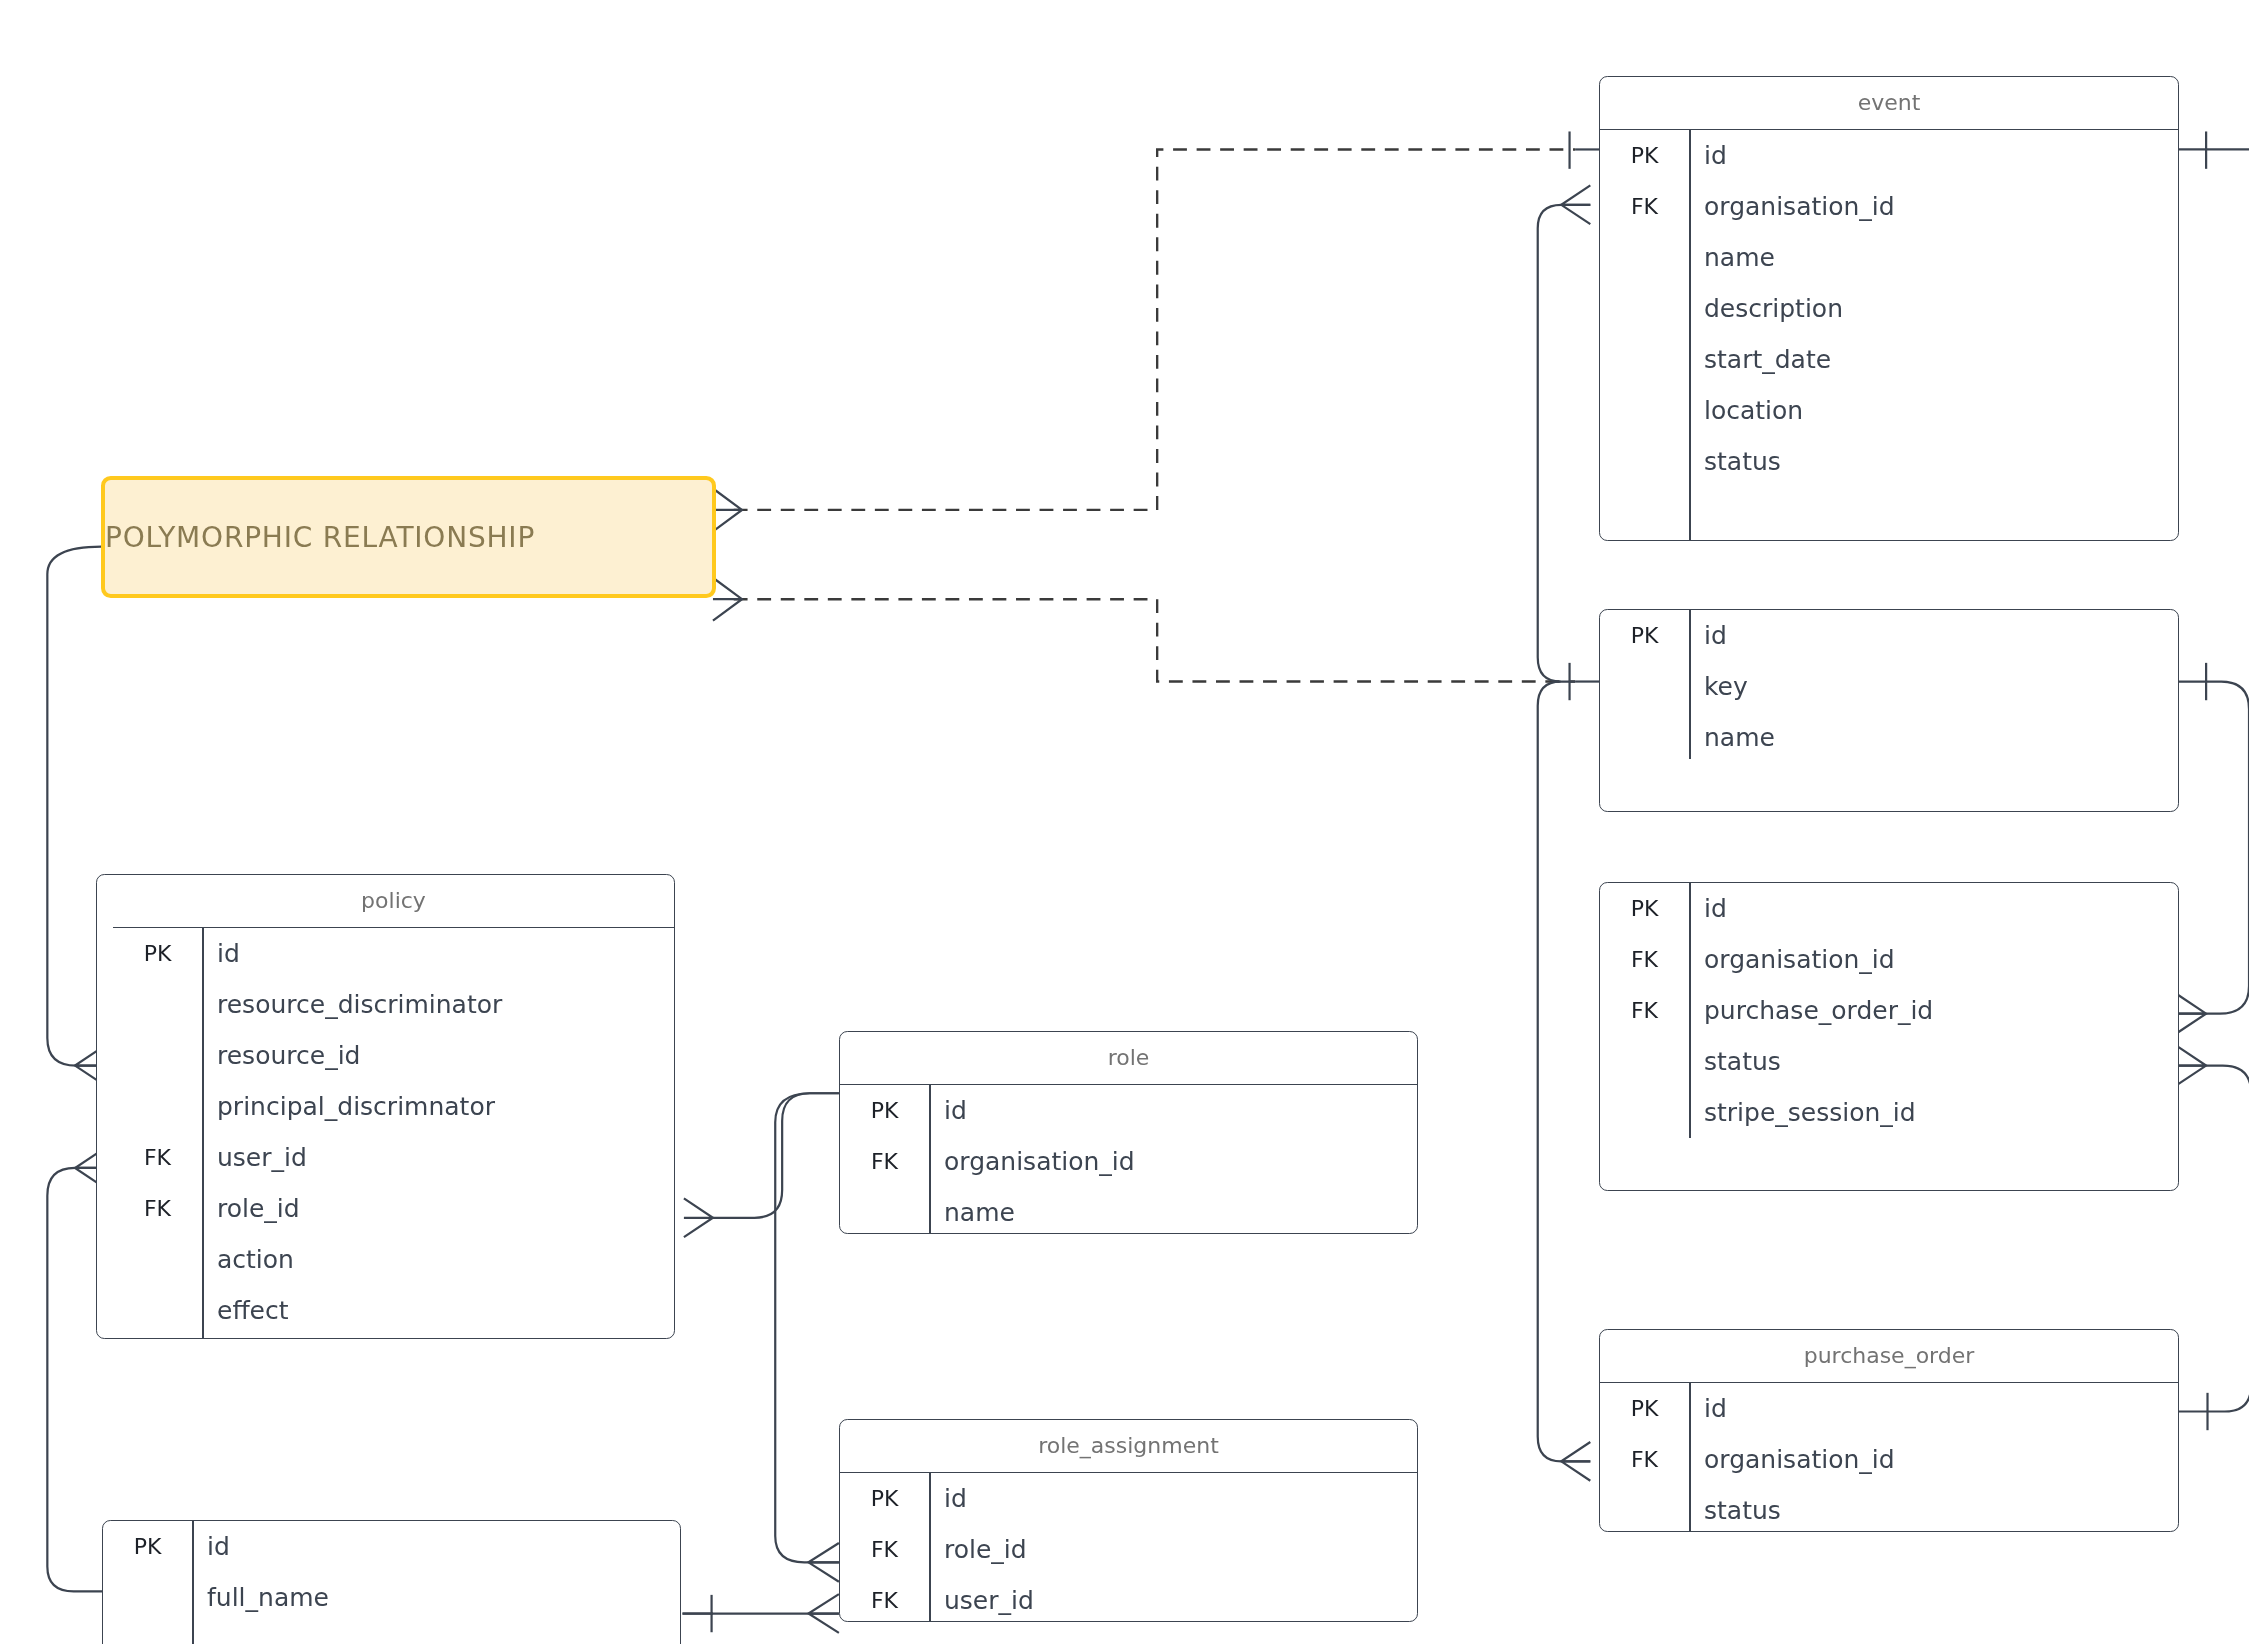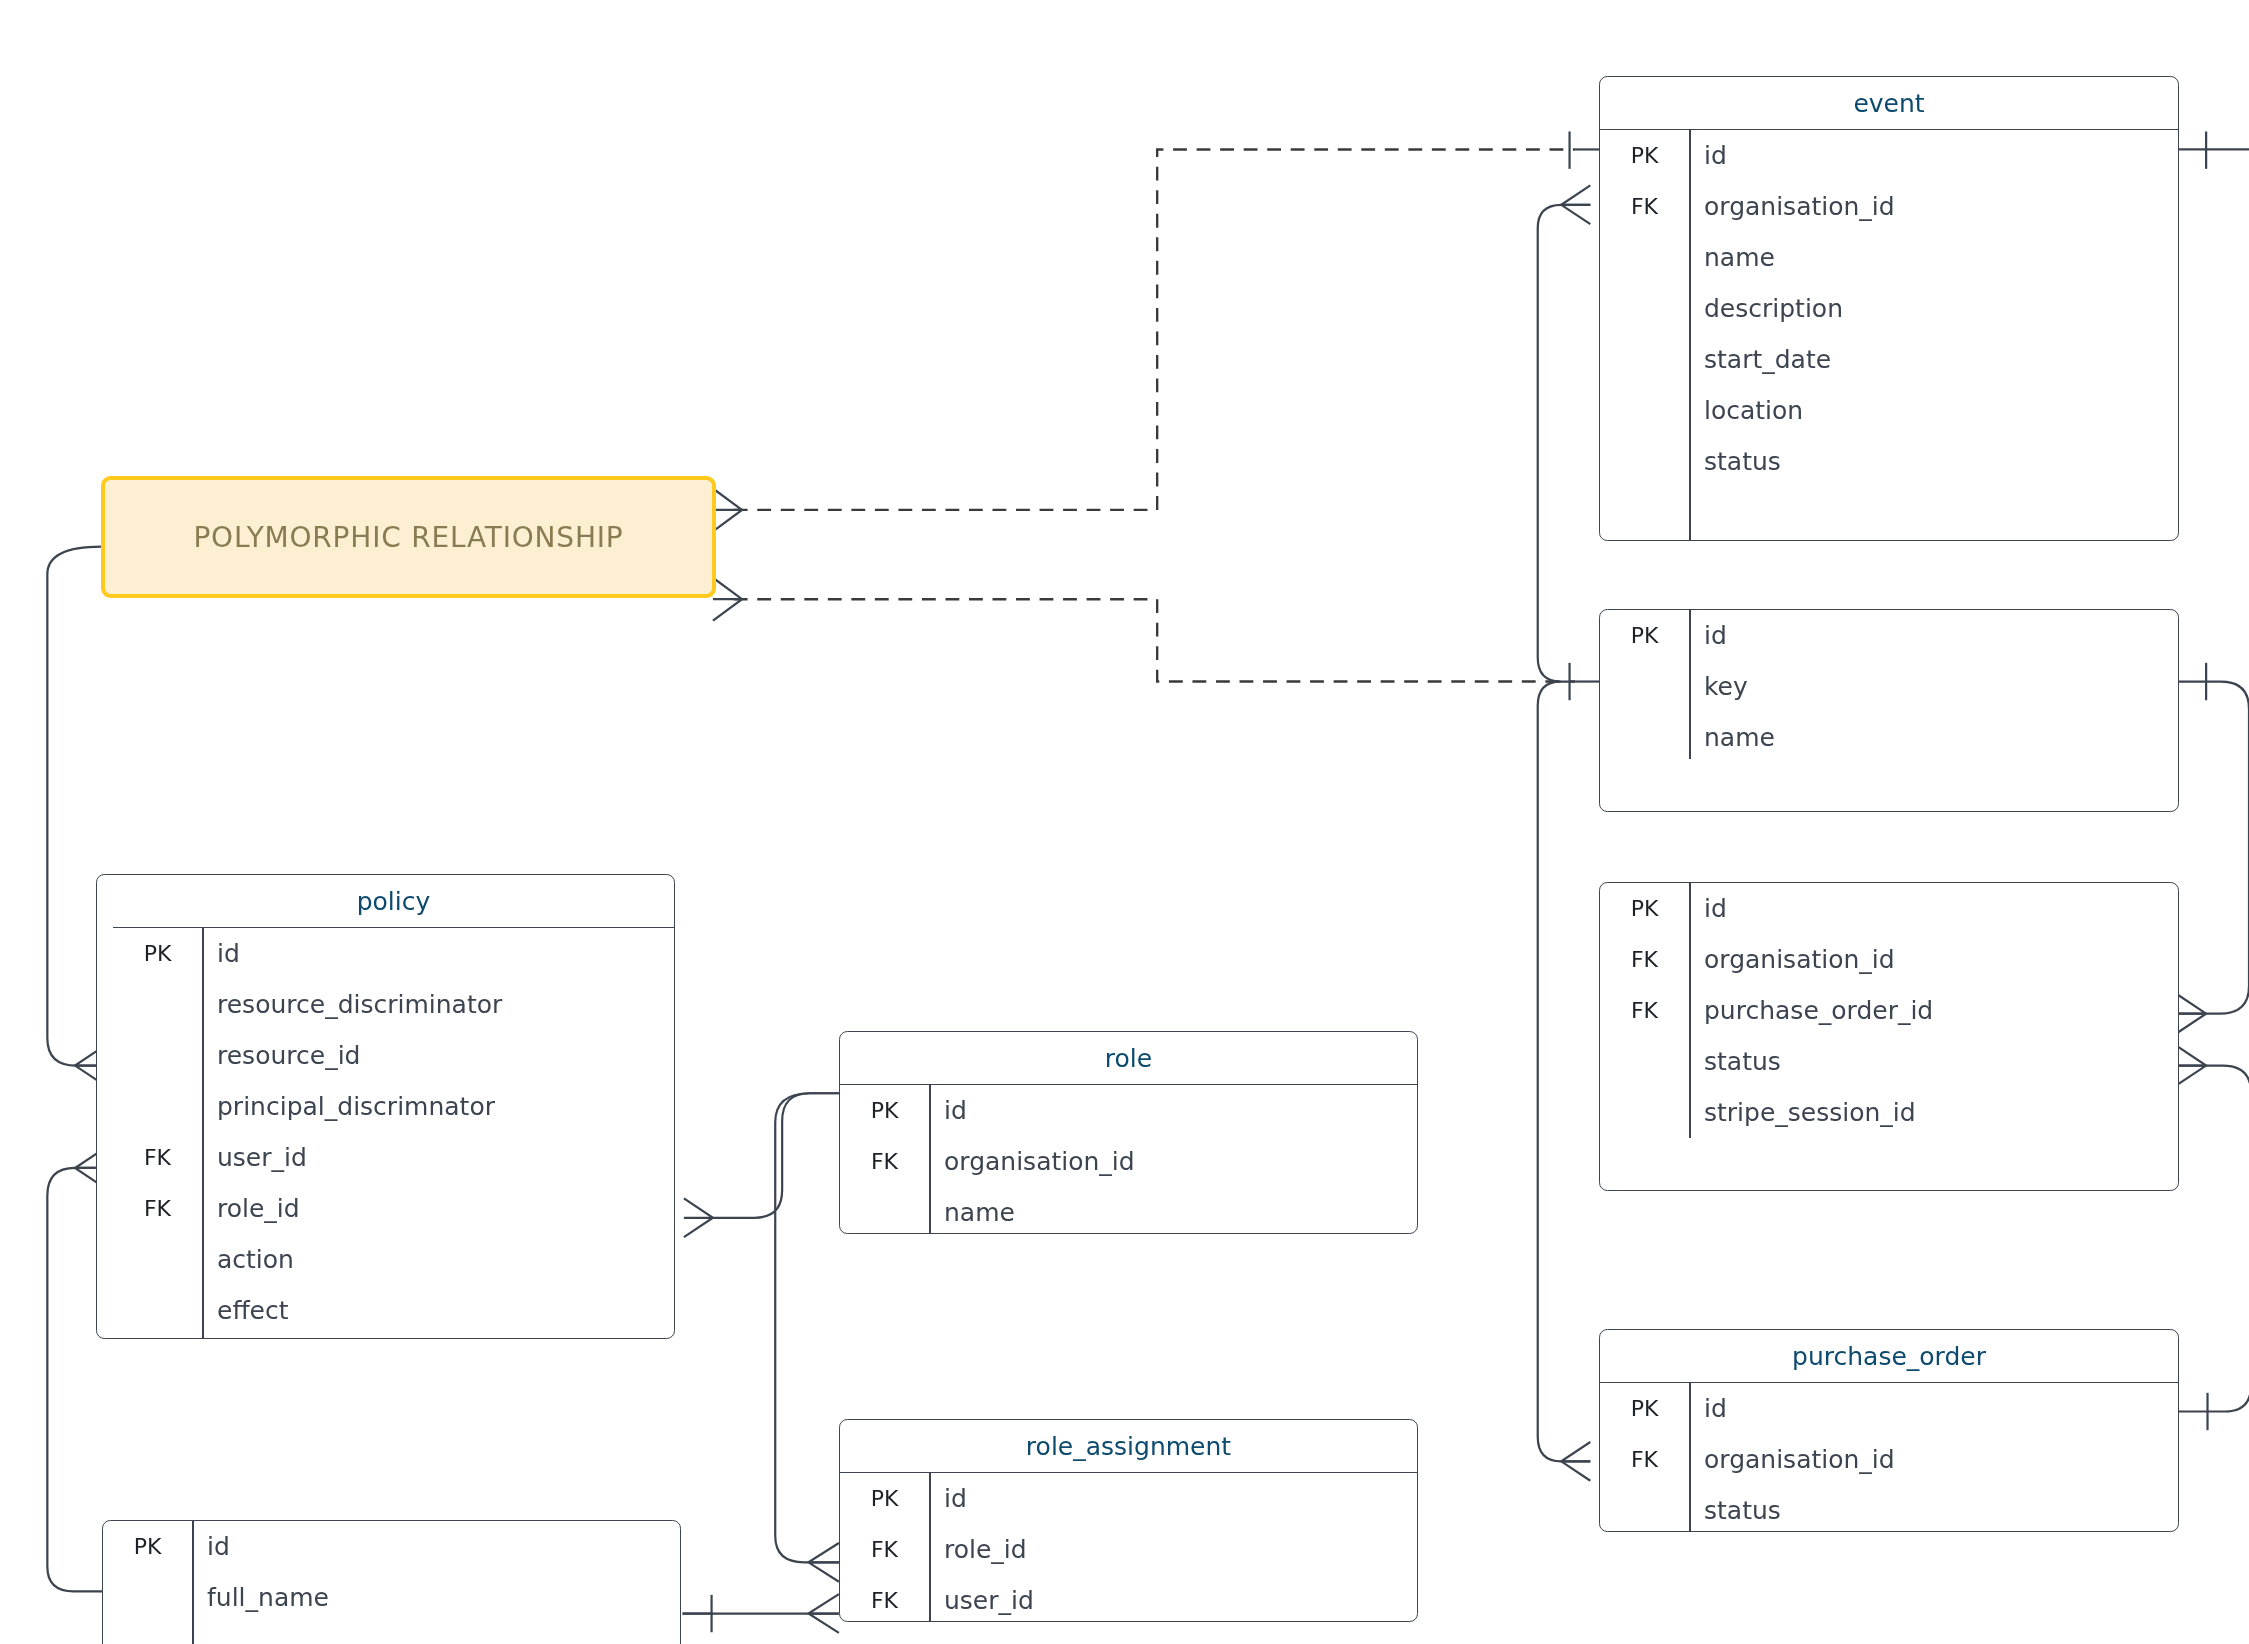--- a/index.html
+++ b/index.html
@@ -19,22 +19,22 @@
   .entity{
     position:absolute;
     background:#ffffff;
     border:1.8px solid #3c4450;
     border-radius:8.3px;
     box-sizing:border-box;
     overflow:hidden;
   }
   .entity-title{
     text-align:right;
-    color:#0c4a6e;
-    font-size:25px;
+    color:#737373;
+    font-size:22px;
     line-height:1;
     border-bottom:1.8px solid #3c4450;
     box-sizing:border-box;
     display:flex;align-items:center;justify-content:center;
   }
   .rows{position:relative;}
   .row{
     display:flex;
     align-items:center;
     box-sizing:border-box;
@@ -61,21 +61,21 @@
     left:89px;
     width:1.7px;
     background:#3c4450;
   }
   .poly{
     position:absolute;
     border:4.8px solid #ffc91e;
     background:#fdf0d2;
     border-radius:9.7px;
     box-sizing:border-box;
-    display:flex;align-items:center;justify-content:center;
+    display:flex;align-items:center;justify-content:flex-start;
     color:#8a7b52;
     font-size:28px;
     letter-spacing:0.8px;
   }
 </style>
 </head>
 <body>
 
 <div id="canvas">
 

